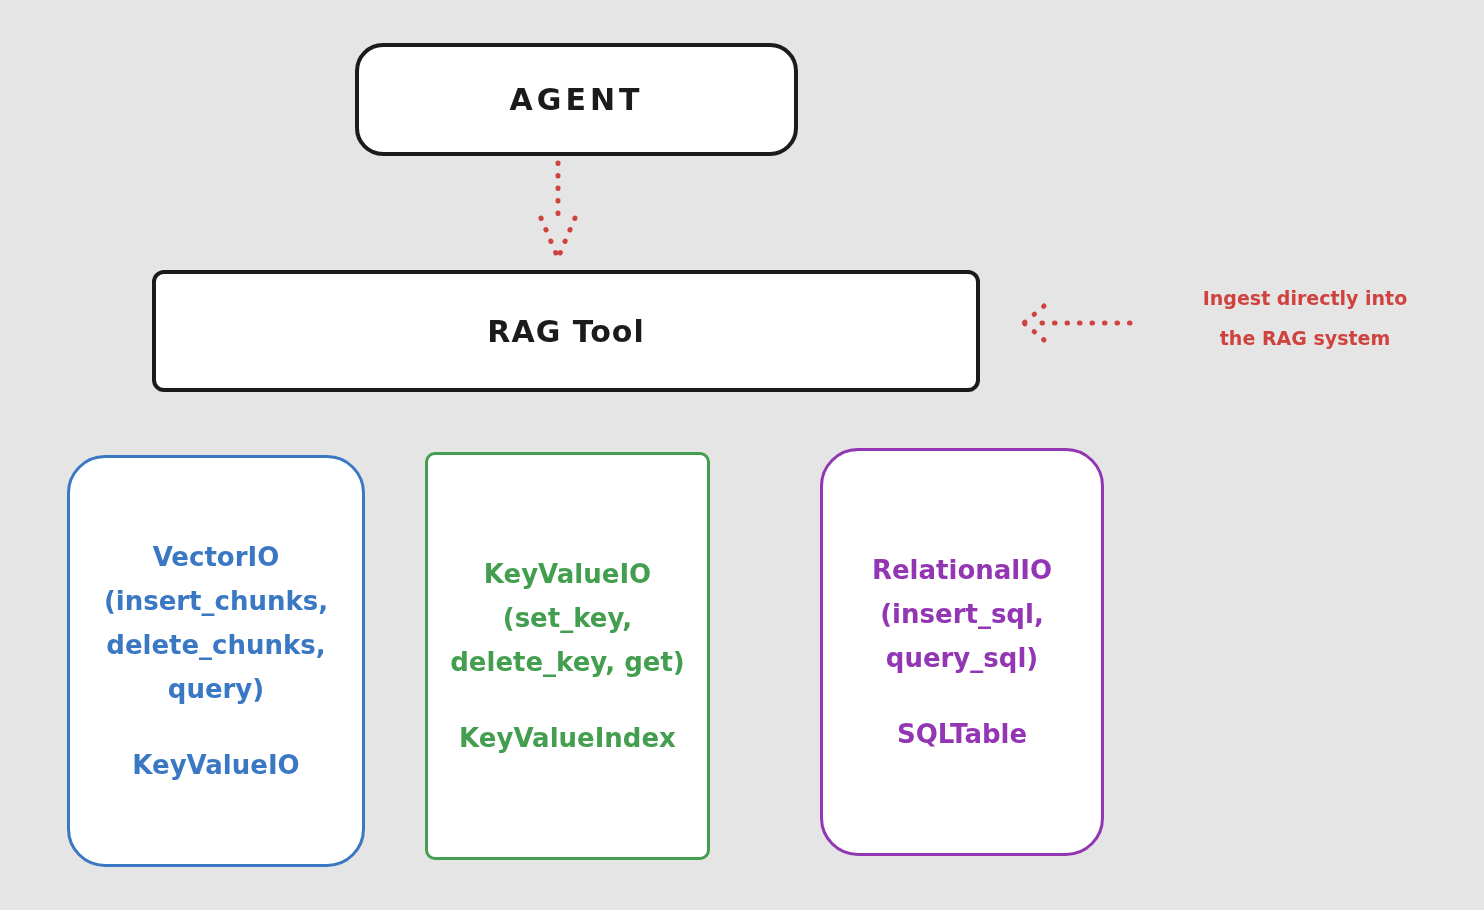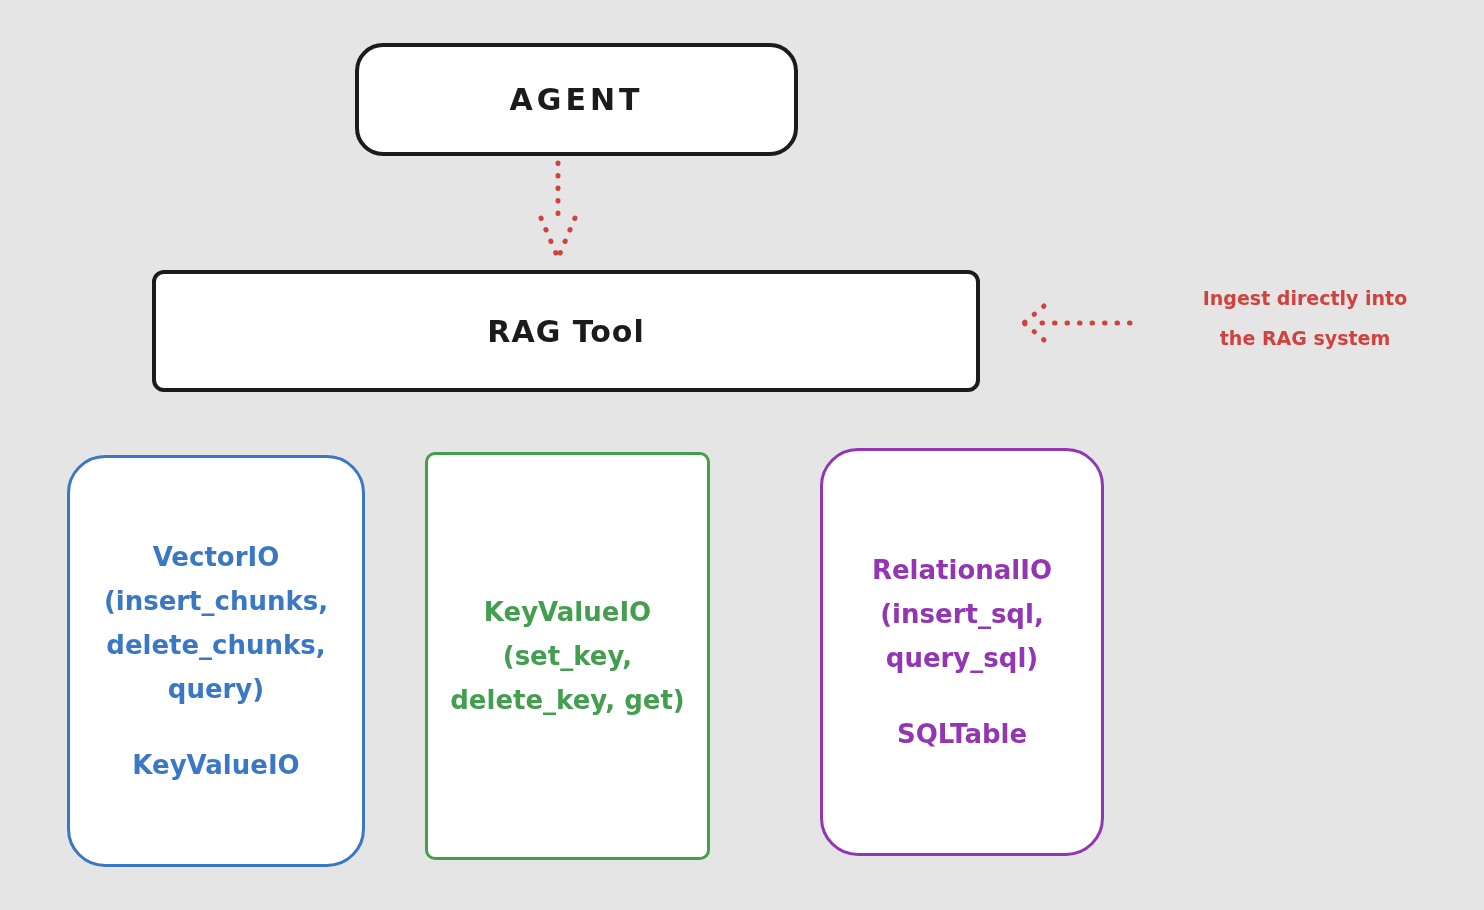--- a/index.html
+++ b/index.html
@@ -107,20 +107,21 @@
 (insert_chunks,
 delete_chunks,
 query)</div>
     <div class="backend-index">KeyValueIO</div>
   </div>
 
   <div class="node backend-box backend-keyvalue" style="border-color: rgb(67, 158, 79); color: rgb(67, 158, 79);">
     <div class="multiline">KeyValueIO
 (set_key,
 delete_key, get)</div>
+    <div class="backend-index">KeyValueIndex</div>
   </div>
 
   <div class="node backend-box backend-relational" style="border-color: rgb(147, 54, 180); color: rgb(147, 54, 180);">
     <div class="multiline">RelationalIO
 (insert_sql,
 query_sql)</div>
     <div class="backend-index">SQLTable</div>
   </div>
 
 </div>

